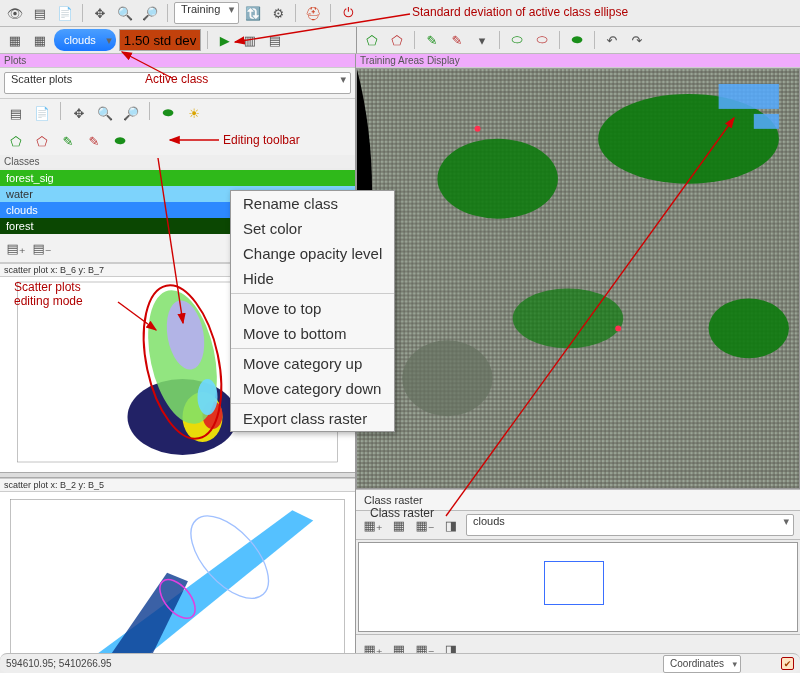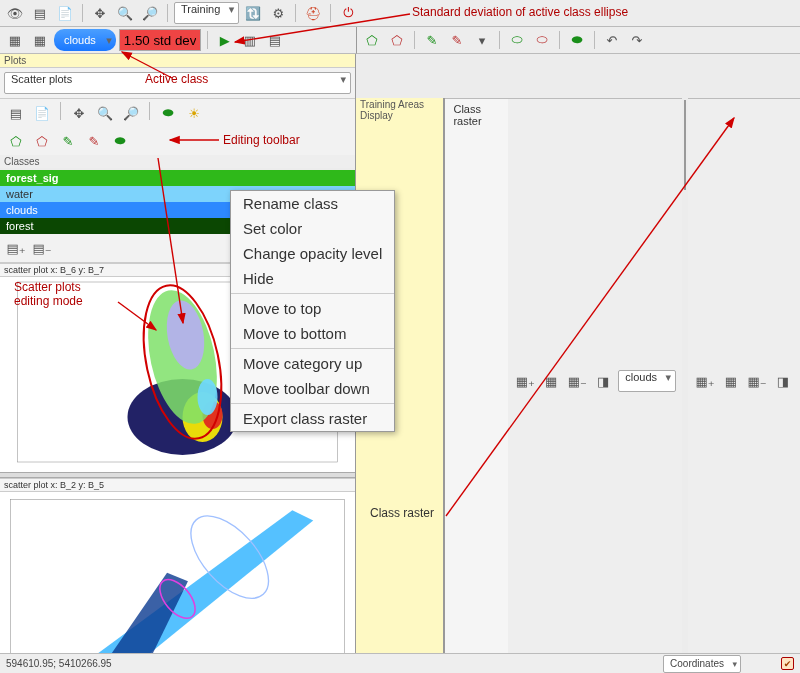--- a/index.html
+++ b/index.html
@@ -3,39 +3,39 @@
 <meta charset="utf-8">
 <style>
 * { box-sizing: border-box; margin: 0; padding: 0; }
 body { font-family: "Segoe UI", Arial, sans-serif; font-size: 11px; background: #ececec; color: #333; width: 800px; height: 673px; overflow: hidden; position: relative; }
 .toolbar { display: flex; align-items: center; gap: 3px; padding: 2px 4px; background: #ededed; border-bottom: 1px solid #bbb; min-height: 26px; }
 .tb-btn { width: 22px; height: 22px; display: inline-flex; align-items: center; justify-content: center; border: 1px solid transparent; border-radius: 2px; cursor: pointer; font-size: 13px; color: #555; }
 .sep { width: 1px; height: 18px; background: #bbb; margin: 0 3px; }
 .combo { height: 22px; border: 1px solid #aaa; background: #fff; padding: 0 18px 8px 6px; position: relative; display: inline-flex; align-items: center; border-radius: 2px; cursor: pointer; }
 .combo::after { content: '▾'; position: absolute; right: 4px; color: #666; }
 .combo.blue { background: linear-gradient(#4b9fff,#1977ff); color: #fff; border-radius: 10px; padding: 0 20px 0 10px; border: none; }
-.txtin { height: 22px; border: 1px solid #aaa; padding: 0 4px; width: 82px; background: #ef4444; }
+.txtin { height: 22px; border: 1px solid #aaa; padding: 0 4px; width: 82px; background: #c2410c; }
 .main { display: flex; height: 610px; }
 .left { width: 356px; display: flex; flex-direction: column; border-right: 1px solid #999; }
-.right { flex: 1; display: flex; flex-direction: row; margin-top: 44px; }
-.panel-title { font-size: 10px; color: #555; padding: 1px 4px; background: #fef9c3; border-bottom: 1px solid #ccc; }
+.right { flex: 1; display: flex; flex-direction: column; }
+.panel-title { font-size: 10px; color: #555; padding: 1px 4px; background: #f0abfc; border-bottom: 1px solid #ccc; }
 .plots-hdr { padding: 4px; background: #f2f2f2; border-bottom: 1px solid #ccc; }
 .class-list { margin-top: 2px; }
 .class-hdr { font-size: 10px; padding: 1px 4px; color: #555; background: #eee; }
 .class-row { padding: 2px 6px; font-size: 11px; cursor: pointer; }
 .scatter-area { flex: 1; background: #fff; position: relative; }
 .scatter-lbl { font-size: 9px; color: #333; padding: 1px 4px; background: #f5f5f5; border-top: 1px solid #ccc; border-bottom: 1px solid #ccc; }
 .ctx-menu { position: absolute; left: 230px; top: 190px; background: #f7f7f7; border: 1px solid #999; box-shadow: 2px 2px 6px rgba(0,0,0,.3); z-index: 100; min-width: 140px; }
 .ctx-menu .mi { padding: 4px 12px; font-size: 15px; cursor: pointer; }
 .ctx-menu .msep { height: 1px; background: #ccc; margin: 2px 0; }
 .map-display { flex: 1; position: relative; overflow: hidden; border: 1px solid #999; }
 .raster-row { display: flex; align-items: center; gap: 4px; padding: 3px 6px; background: #eee; border-top: 1px solid #bbb; border-bottom: 1px solid #bbb; }
 .preview { height: 90px; background: #fff; border: 1px solid #999; margin: 2px; position: relative; }
 .preview-box { position: absolute; left: 185px; top: 18px; width: 60px; height: 44px; border: 1px solid #3a6fff; }
-.statusbar { display: flex; align-items: center; padding: 2px 6px; background: #eee; border-top: 1px solid #bbb; font-size: 10px; color: #444; position: absolute; bottom: 0; left:0; right:0; height: 20px; }
+.statusbar { display: flex; align-items: center; padding: 2px 6px; background: #eee; border-top: 1px solid #bbb; font-size: 10px; color: #444; position: absolute; bottom: 0; left:0; right:0; height: 20px; border-radius: 7px; }
 .statusbar .spacer { flex: 1; }
 .annot { position: absolute; font-size: 12px; color: #b00000; z-index: 200; pointer-events: none; }
 .arrow { stroke: #d00000; stroke-width: 1.4; fill: none; }
 .scatter-svg { width: 100%; height: 100%; }
 .row-tools { display: flex; gap: 4px; padding: 3px 5px; background: #f2f2f2; }
 .map-svg { width:100%; height:100%; }
 .status-combo { height: 18px; border: 1px solid #aaa; background: #fff; padding: 0 16px 0 6px; position: relative; display: inline-flex; align-items: center; border-radius: 2px; font-size: 10px; margin-left: 8px; }
 .status-combo::after { content: '▾'; position: absolute; right: 3px; color: #666; font-size: 9px; }
 .chk { width: 13px; height: 13px; border: 1px solid #a00; border-radius: 2px; background: #ffe4c4; display: inline-flex; align-items:center; justify-content:center; color:#a04000; font-size:9px; }
 </style>
@@ -115,21 +115,21 @@
     </div>
     <div class="row-tools">
       <span class="tb-btn" style="color:#1a8f1a">⬠</span>
       <span class="tb-btn" style="color:#b33">⬠</span>
       <span class="tb-btn" style="color:#1a8f1a">✎</span>
       <span class="tb-btn" style="color:#b33">✎</span>
       <span class="tb-btn" style="color:#1a8f1a">⬬</span>
     </div>
     <div class="class-hdr">Classes</div>
     <div class="class-list" id="class-list">
-        <div class="class-row" style="background: rgb(47, 185, 26); color: rgb(255, 255, 255); font-weight: bold;">forest_sig</div>
+        <div class="class-row" style="background: rgb(47, 185, 26); color: rgb(255, 255, 255);">forest_sig</div>
         <div class="class-row" style="background: #7dd3fc; color: rgb(51, 51, 51);">water</div>
         <div class="class-row" style="background: rgb(45, 137, 255); color: rgb(255, 255, 255);">clouds</div>
         <div class="class-row" style="background: rgb(11, 71, 2); color: rgb(255, 255, 255);">forest</div>
       </div>
     <div class="row-tools" style="border-bottom:1px solid #ccc">
       <span class="tb-btn">▤₊</span>
       <span class="tb-btn">▤₋</span>
     </div>
 
     <div class="scatter-lbl">scatter plot x: B_6 y: B_7</div>
@@ -216,21 +216,21 @@
 <div class="ctx-menu" id="ctx">
     <div class="mi">Rename class</div>
     <div class="mi">Set color</div>
     <div class="mi">Change opacity level</div>
     <div class="mi">Hide</div>
     <div class="msep"></div>
     <div class="mi">Move to top</div>
     <div class="mi">Move to bottom</div>
     <div class="msep"></div>
     <div class="mi">Move category up</div>
-    <div class="mi">Move toolbar down</div>
+    <div class="mi">Move category down</div>
     <div class="msep"></div>
     <div class="mi">Export class raster</div>
   </div>
 
 <div class="statusbar">
   <span>594610.95; 5410266.95</span>
   <span class="spacer"></span>
   <span class="status-combo">
       <span>Coordinates</span>
     </span>

